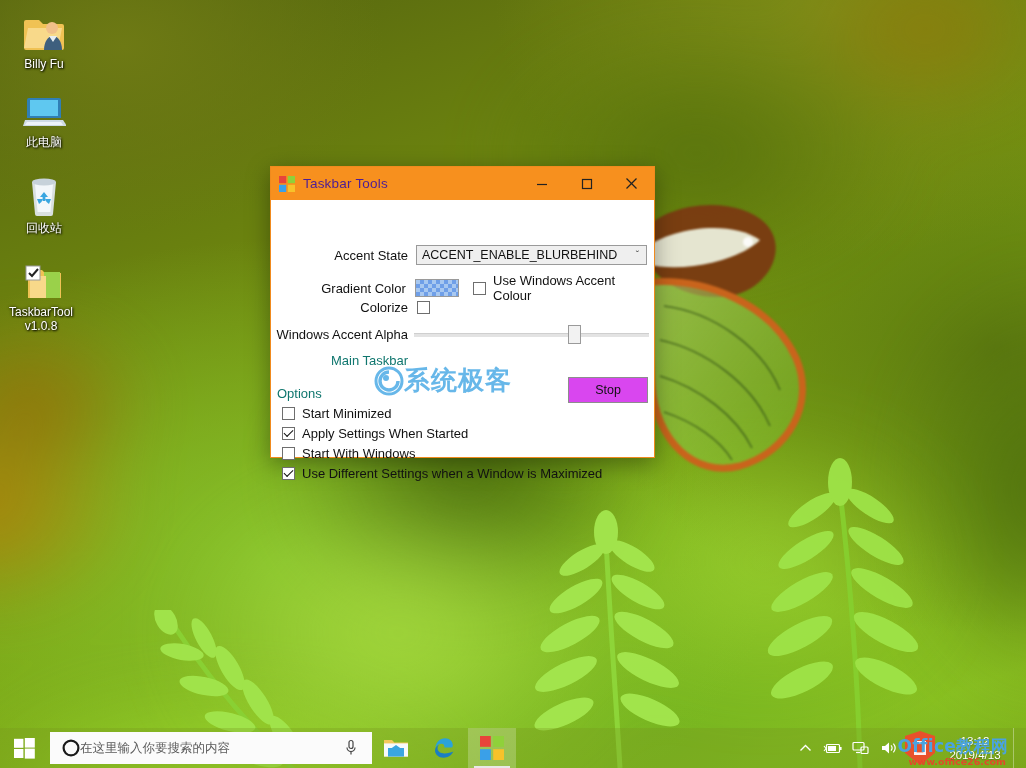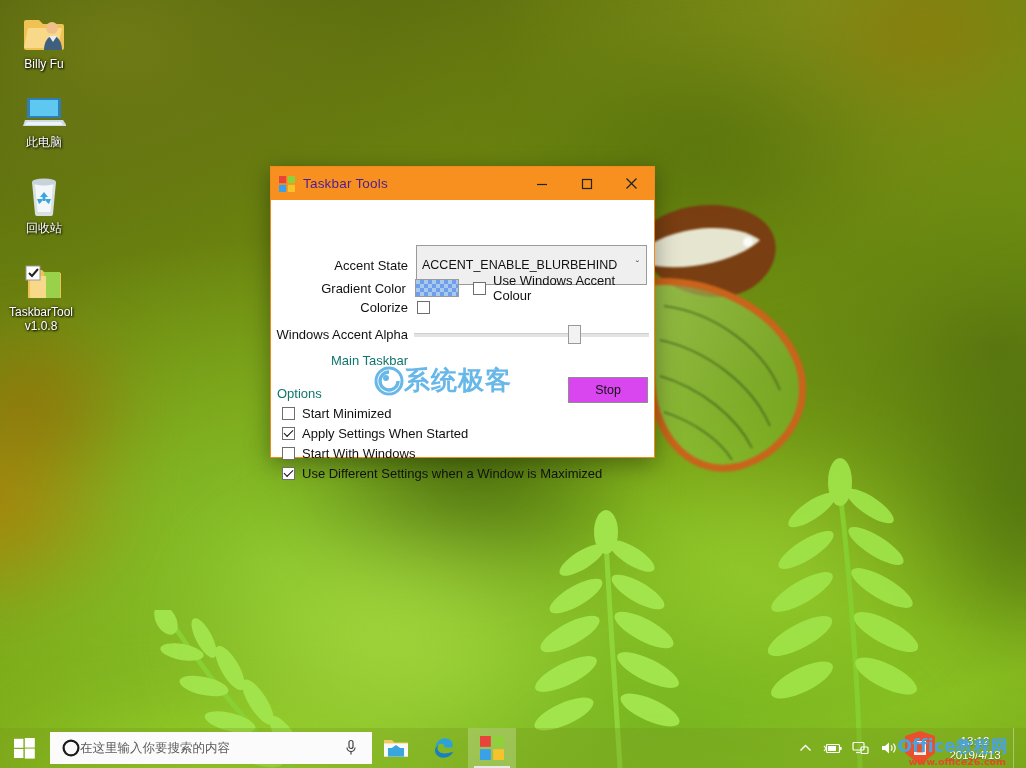--- a/index.html
+++ b/index.html
@@ -69,21 +69,21 @@
   .wbtns{margin-left:auto;display:flex;height:33px;}
   .wbtn{width:45px;height:33px;display:flex;align-items:center;justify-content:center;
         color:#222;font-size:14px;line-height:1;}
   #client{position:relative;padding:0;height:258px;}
 
   .row{display:flex;align-items:center;}
   .lbl{font-size:13px;color:#111;text-align:right;}
 
   
   .combo{
-    height:40px;border:1px solid #9a9a9a;background:#efefef;
+    height:20px;border:1px solid #9a9a9a;background:#efefef;
     display:flex;align-items:center;box-sizing:border-box;
     font-size:12.5px;color:#111;padding-left:5px;
   }
   .combo .cval{flex:1;white-space:nowrap;overflow:hidden;}
   .combo .carrow{width:17px;text-align:center;font-size:10px;color:#333;}
 
   
   .swatch{
     width:45px;height:18px;border:1px solid #9a9a9a;box-sizing:border-box;
     background-color:#a8c8f0;

